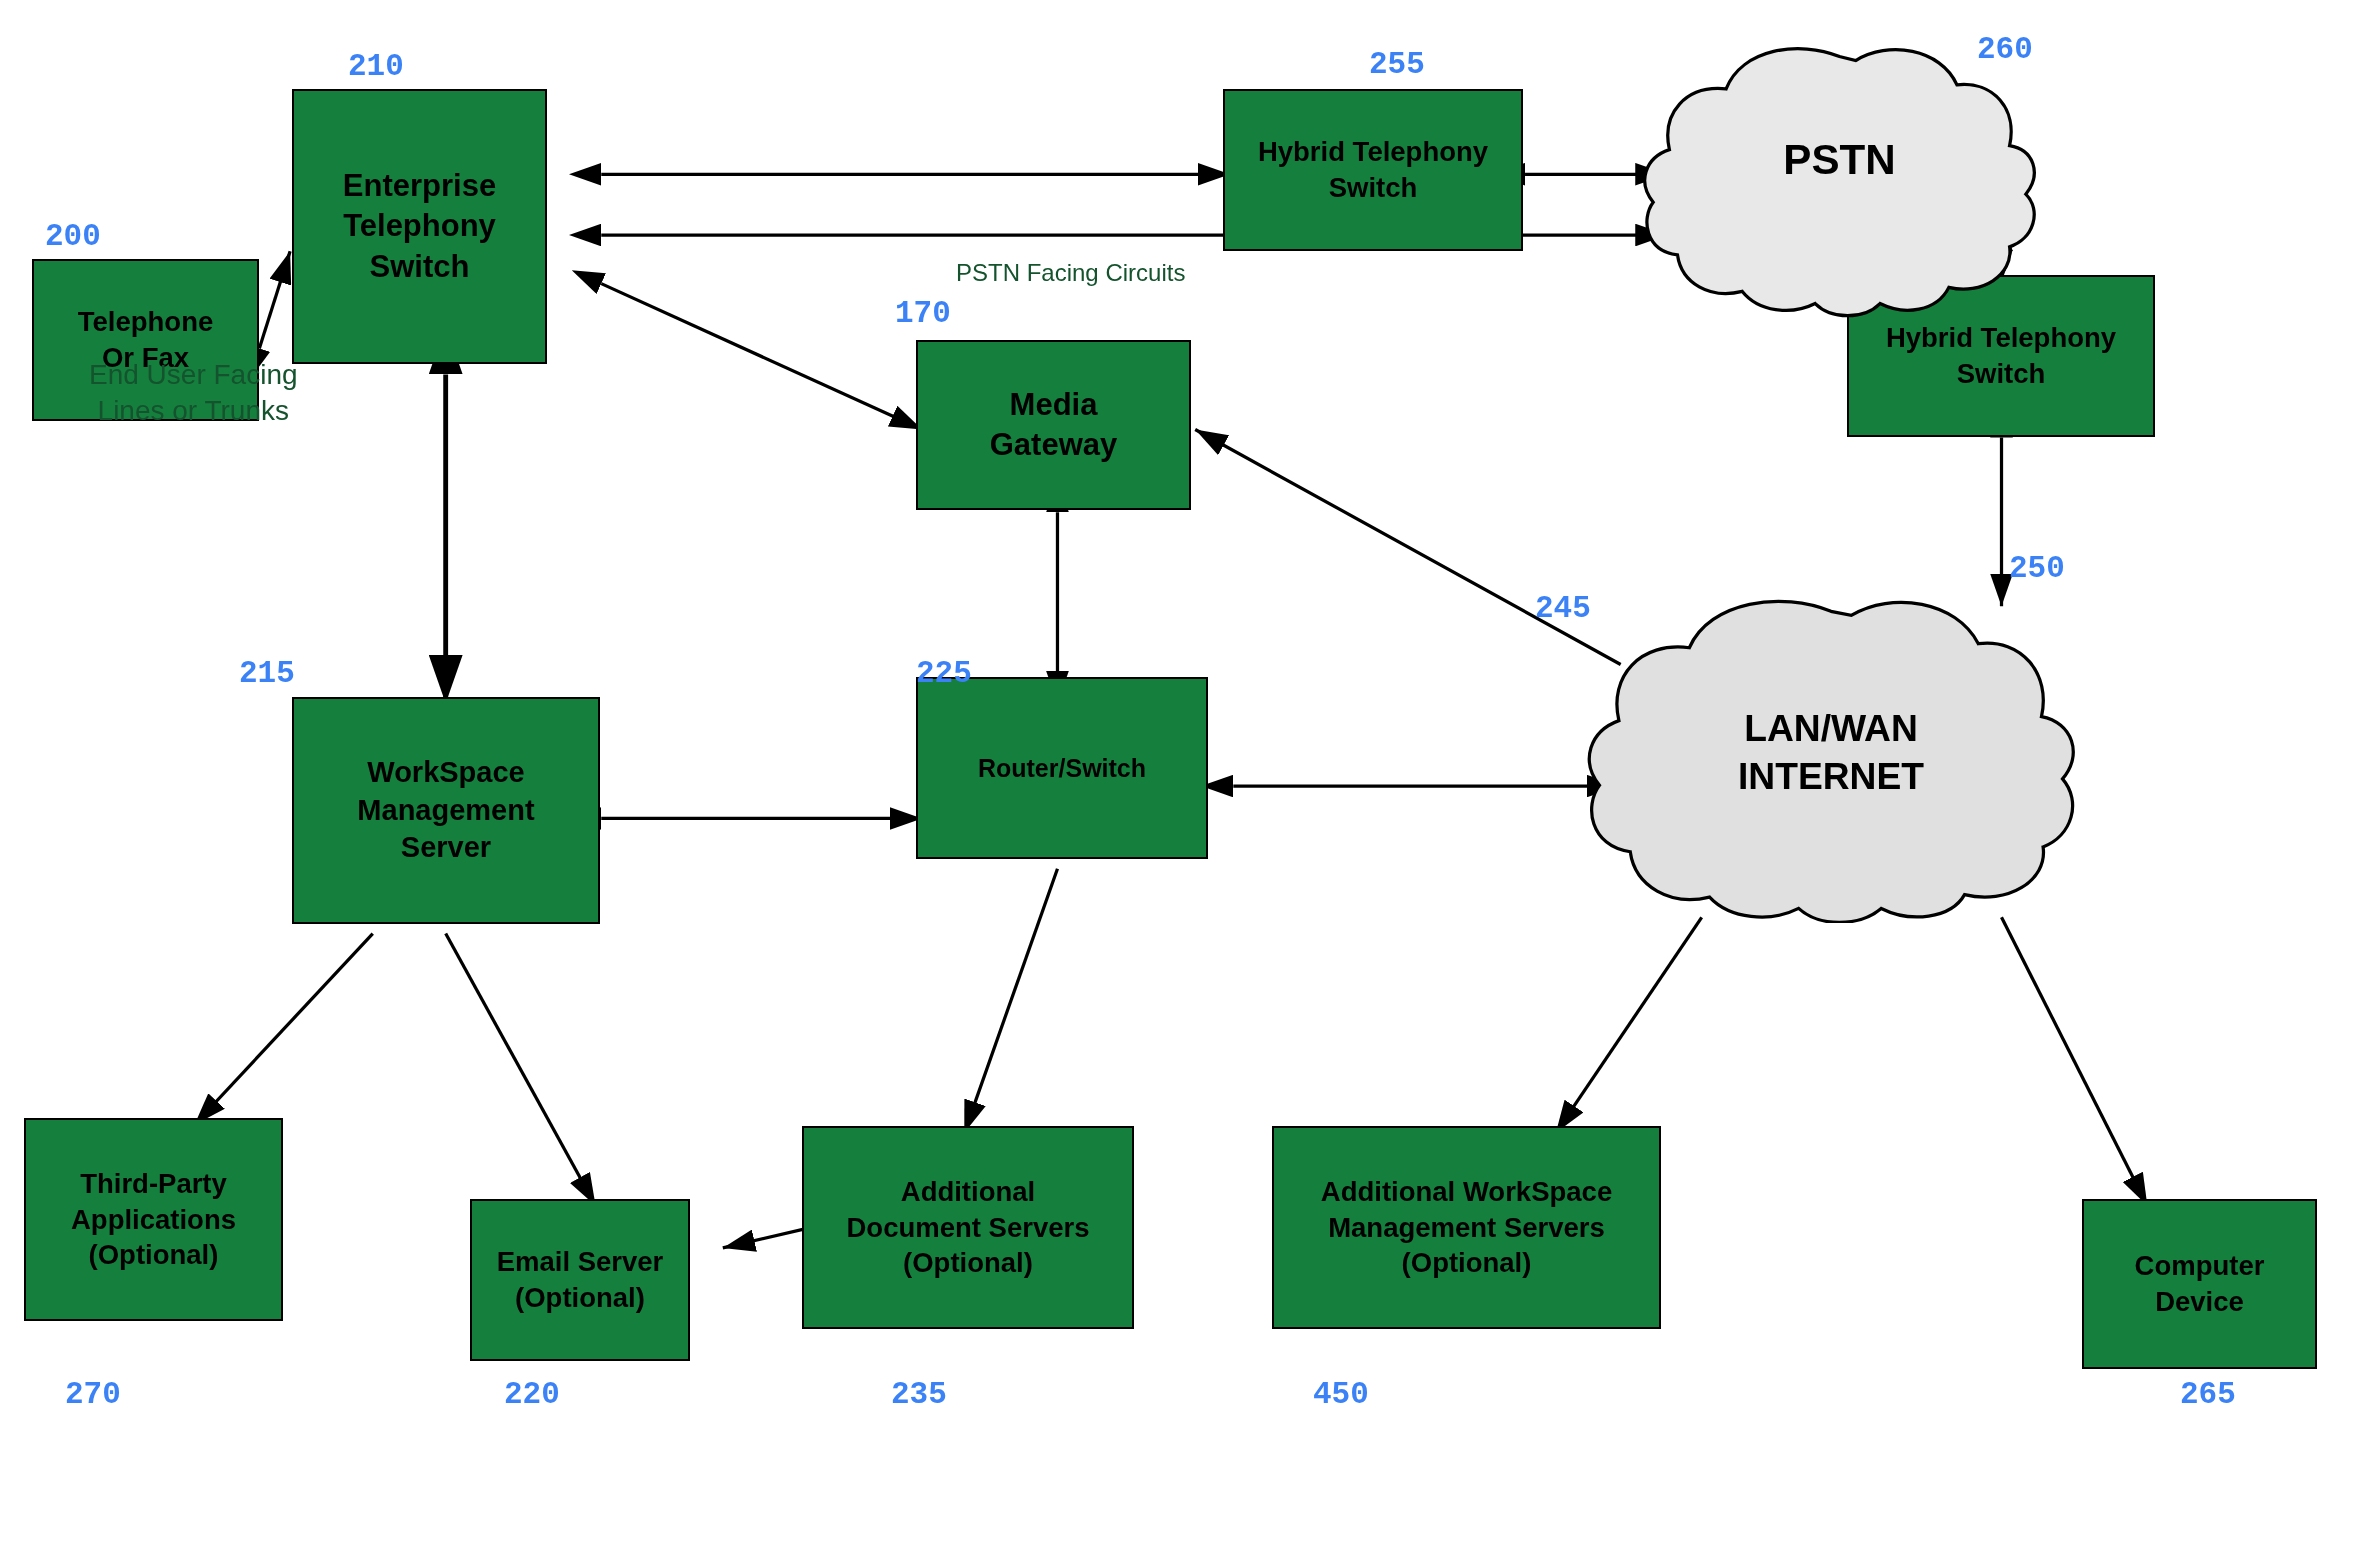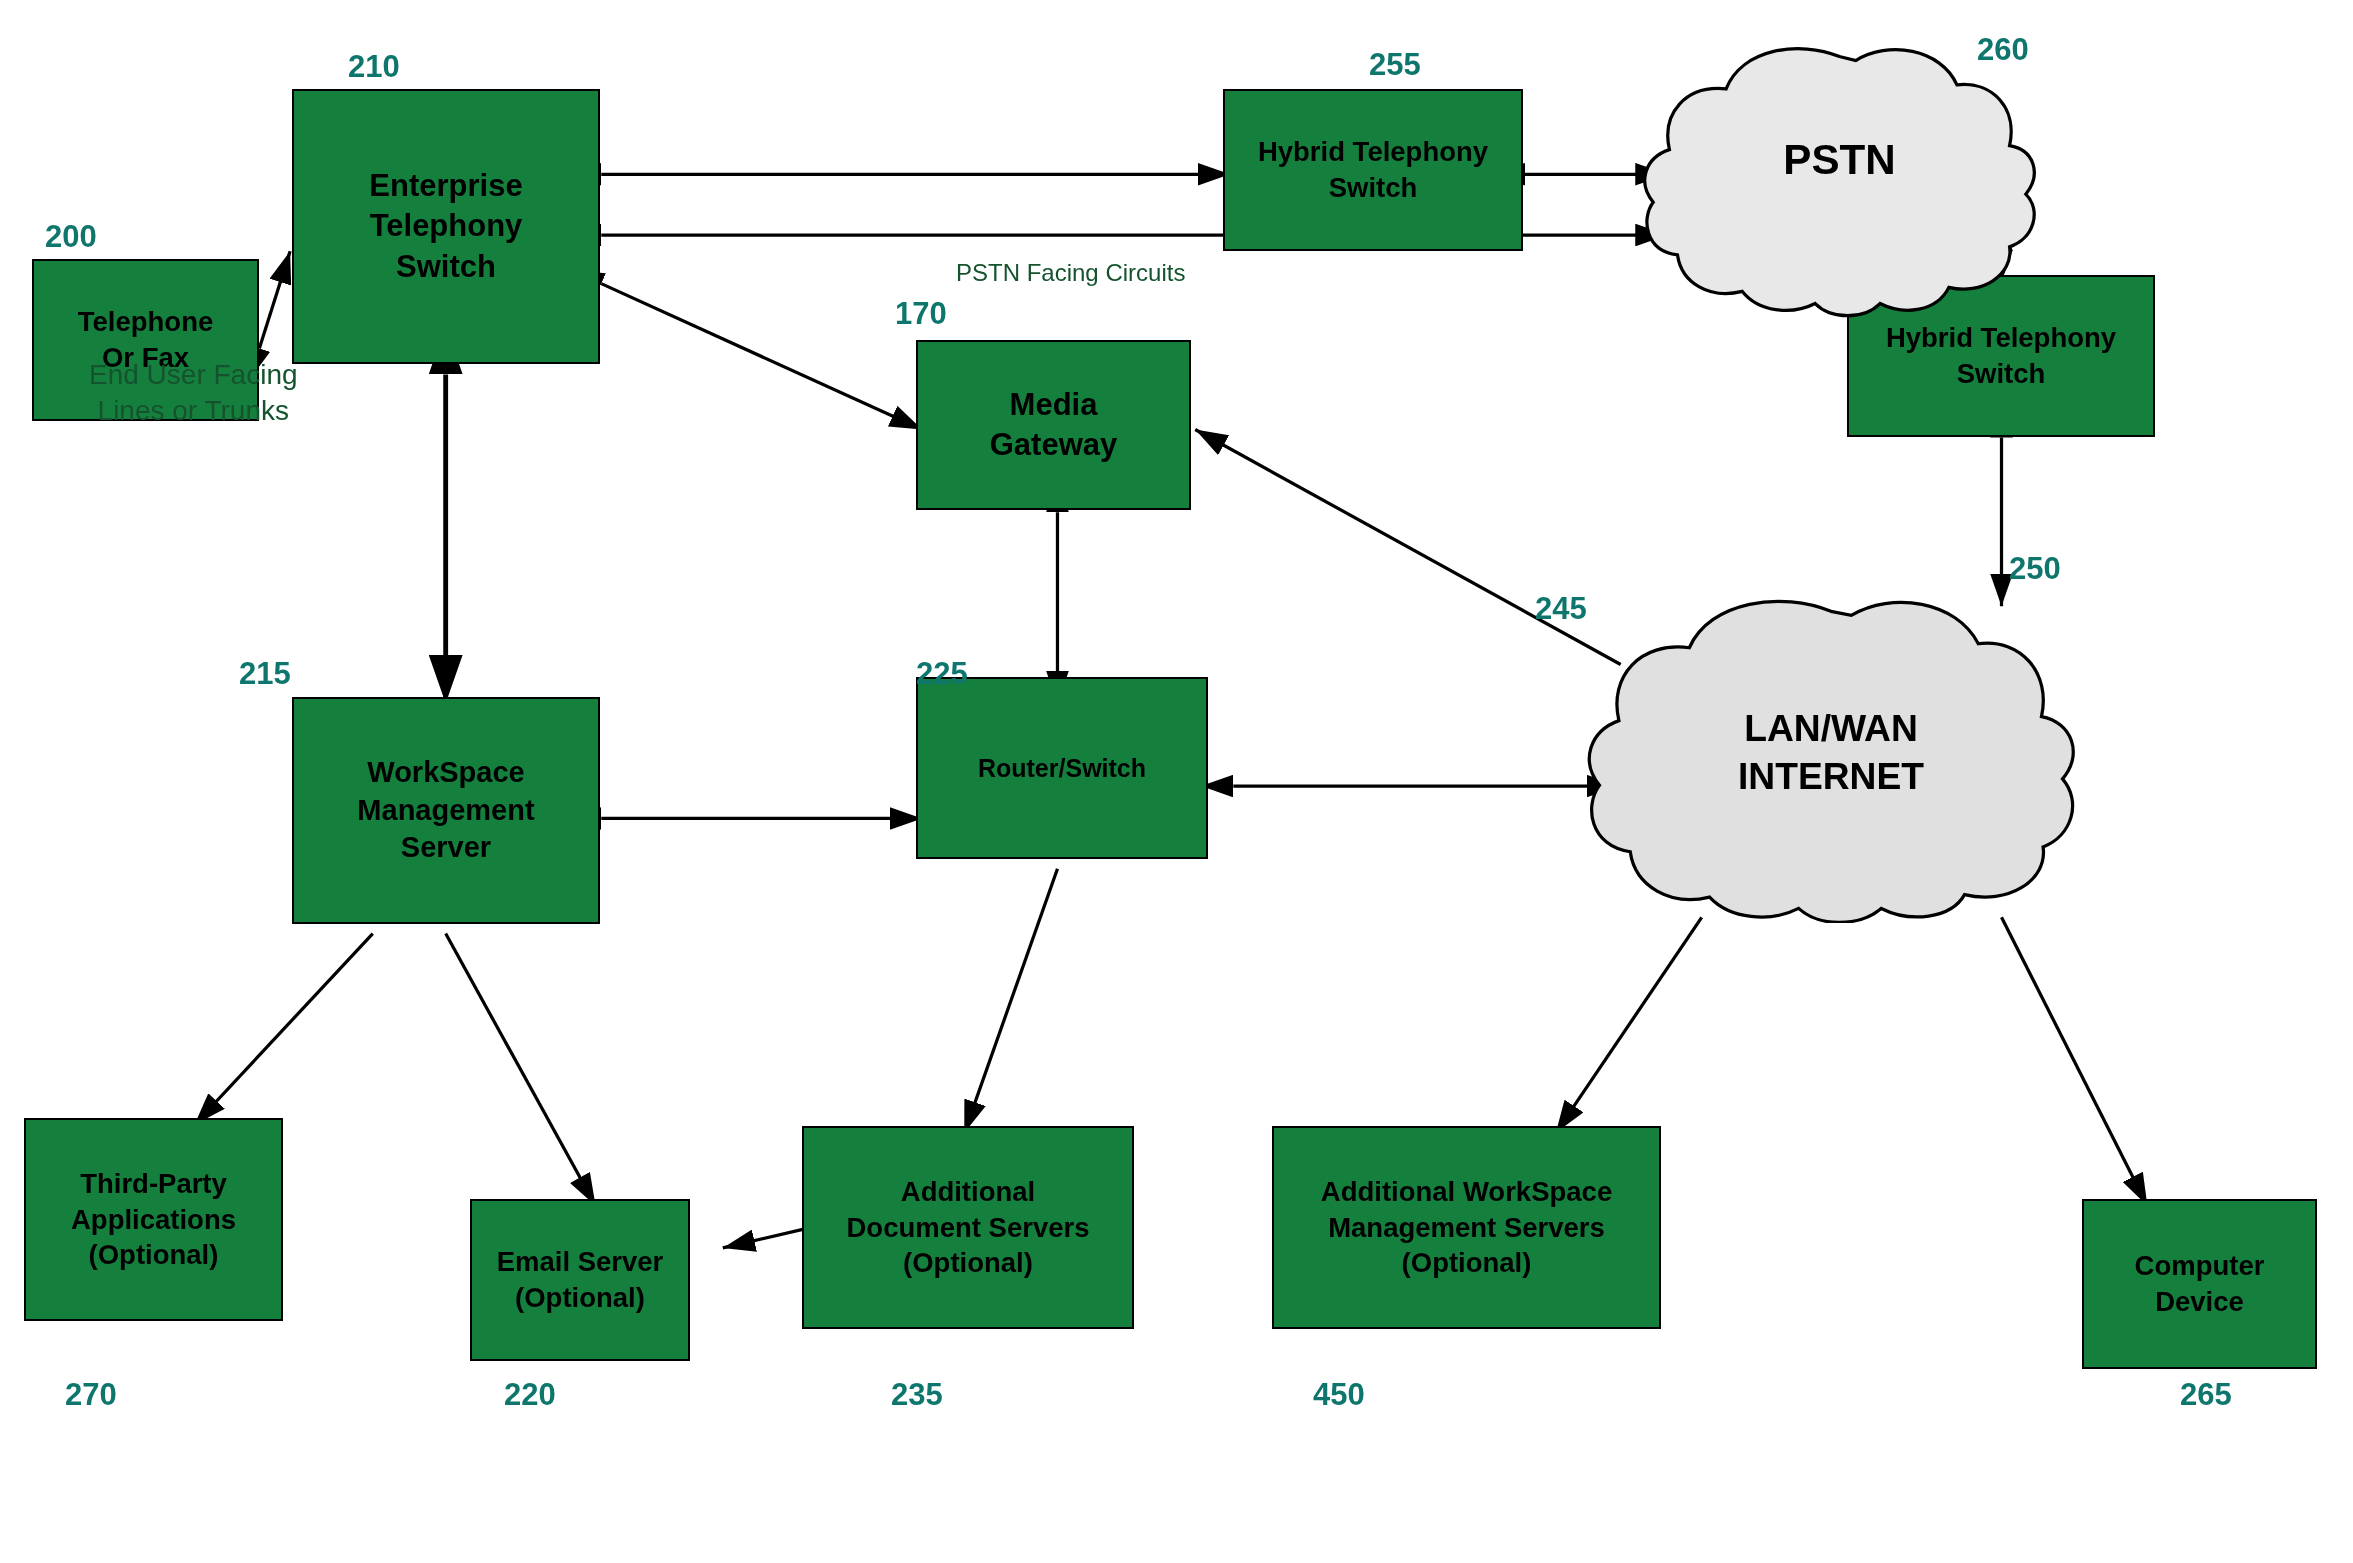--- a/index.html
+++ b/index.html
@@ -27,21 +27,22 @@
       text-align: center;
       font-size: 29px;
       font-weight: bold;
       line-height: 1.3;
       padding: 8px;
     }
     .ref-num {
       position: absolute;
       font-size: 31px;
       font-weight: bold;
-      color: #0f766e;
+      color: #3b82f6;
+      font-family: Liberation Mono, monospace;
     }
     .arrow-label {
       position: absolute;
       font-size: 26px;
       font-weight: normal;
       color: #14532d;
       text-align: center;
     }
     
     .cloud-svg {
@@ -115,21 +116,21 @@
     <line x1="2000" y1="820" x2="1475" y2="530" stroke="#000" stroke-width="4" marker-end="url(#arrowhead)"></line>
 
     <line x1="550" y1="1152" x2="735" y2="1488" stroke="#000" stroke-width="4" marker-end="url(#arrowhead)"></line>
 
   </svg>
 
   <div class="box" style="left:32px;top:259px;width:227px;height:162px;font-size:27.5px;">
     <span>Telephone<br>Or Fax</span>
   </div>
 
-  <div class="box" style="left:292px;top:89px;width:308px;height:275px;font-size:31px;">
+  <div class="box" style="left:292px;top:89px;width:255px;height:275px;font-size:31px;">
     <span>Enterprise<br>Telephony<br>Switch</span>
   </div>
 
   <div class="box" style="left:292px;top:697px;width:308px;height:227px;font-size:29px;">
     <span>WorkSpace<br>Management<br>Server</span>
   </div>
 
   <div class="box" style="left:470px;top:1199px;width:220px;height:162px;font-size:27.5px;">
     <span>Email Server<br>(Optional)</span>
   </div>

